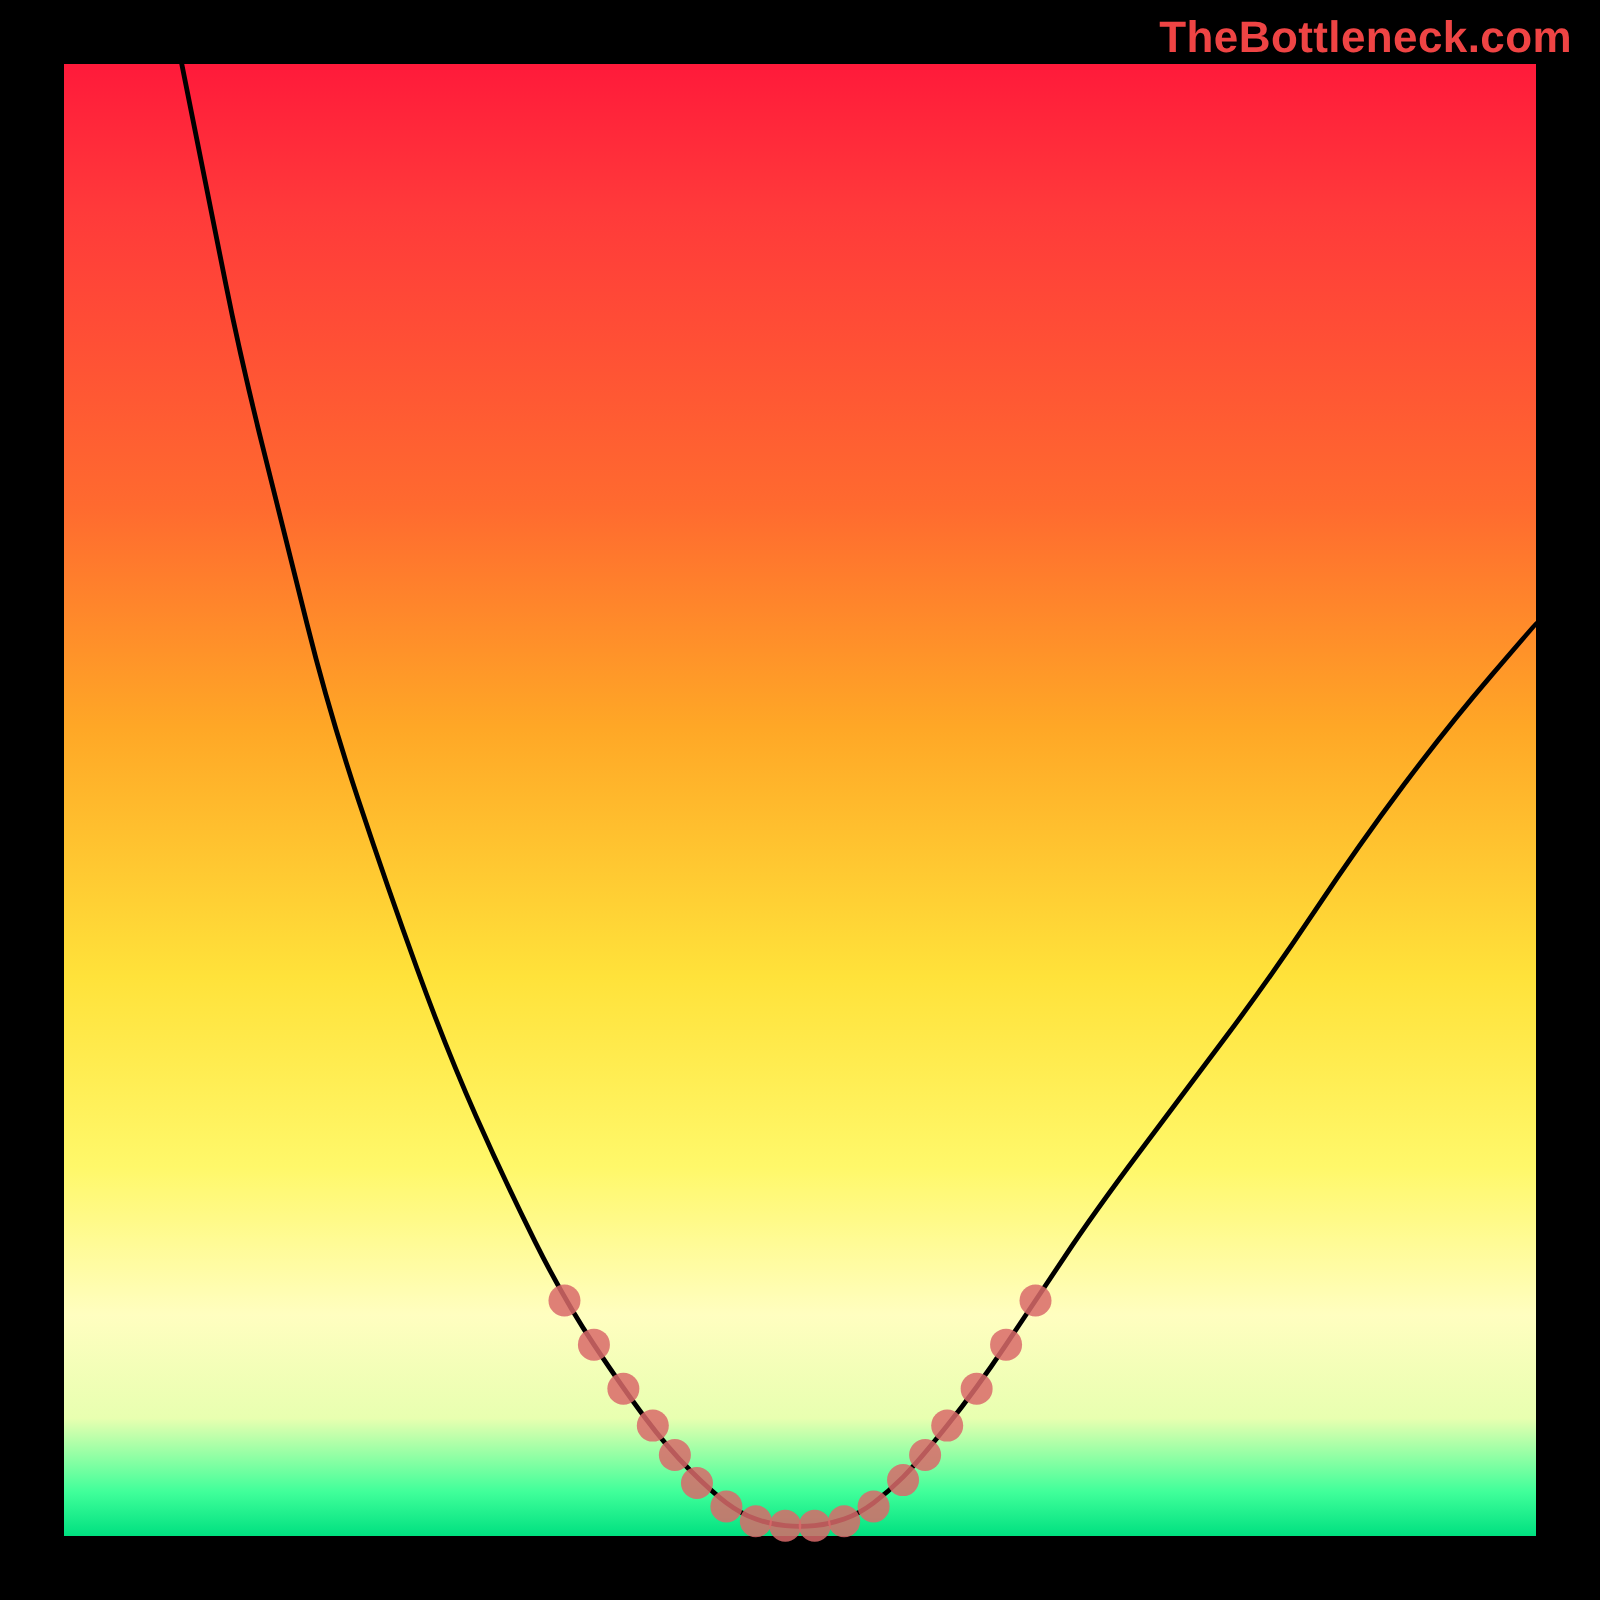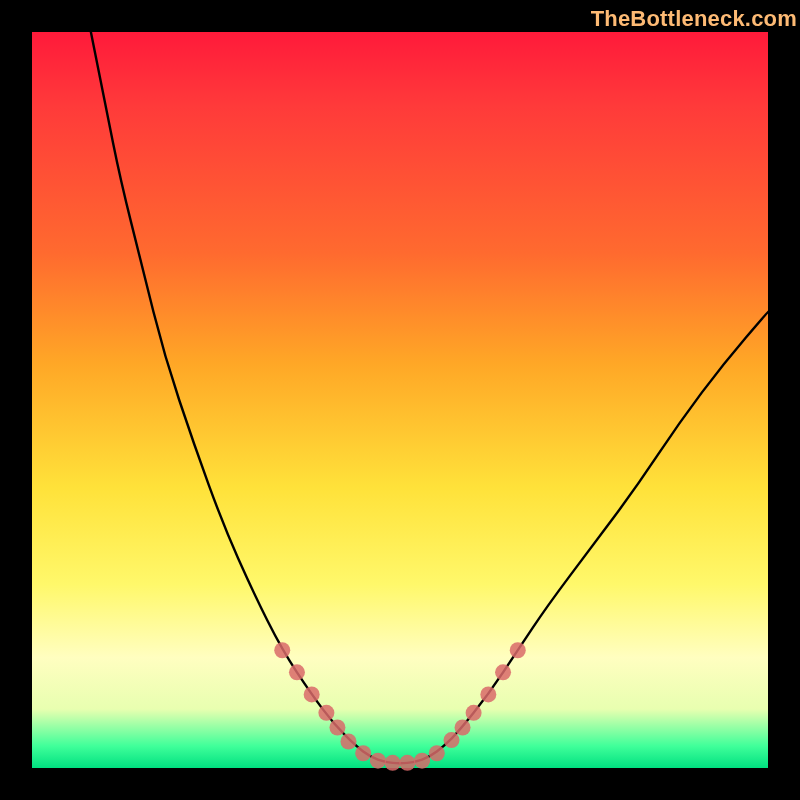--- a/index.html
+++ b/index.html
@@ -33,22 +33,22 @@
       #fff86a 75%,
       #fffec0 85%,
       #e8ffb0 92%,
       #40ff9a 97%,
       #00e080 100%
     );
   }
   .attribution {
     position: absolute;
     top: 6px;
-    right: 3px;
-    color: #fdba74;
+    right: 14px;
+    color: #ef4444;
     font-size: 22px;
     font-weight: 600;
     letter-spacing: 0.2px;
     user-select: none;
   }
   svg.curve {
     position: absolute;
     left: 0;
     top: 0;
     width: 736px;

